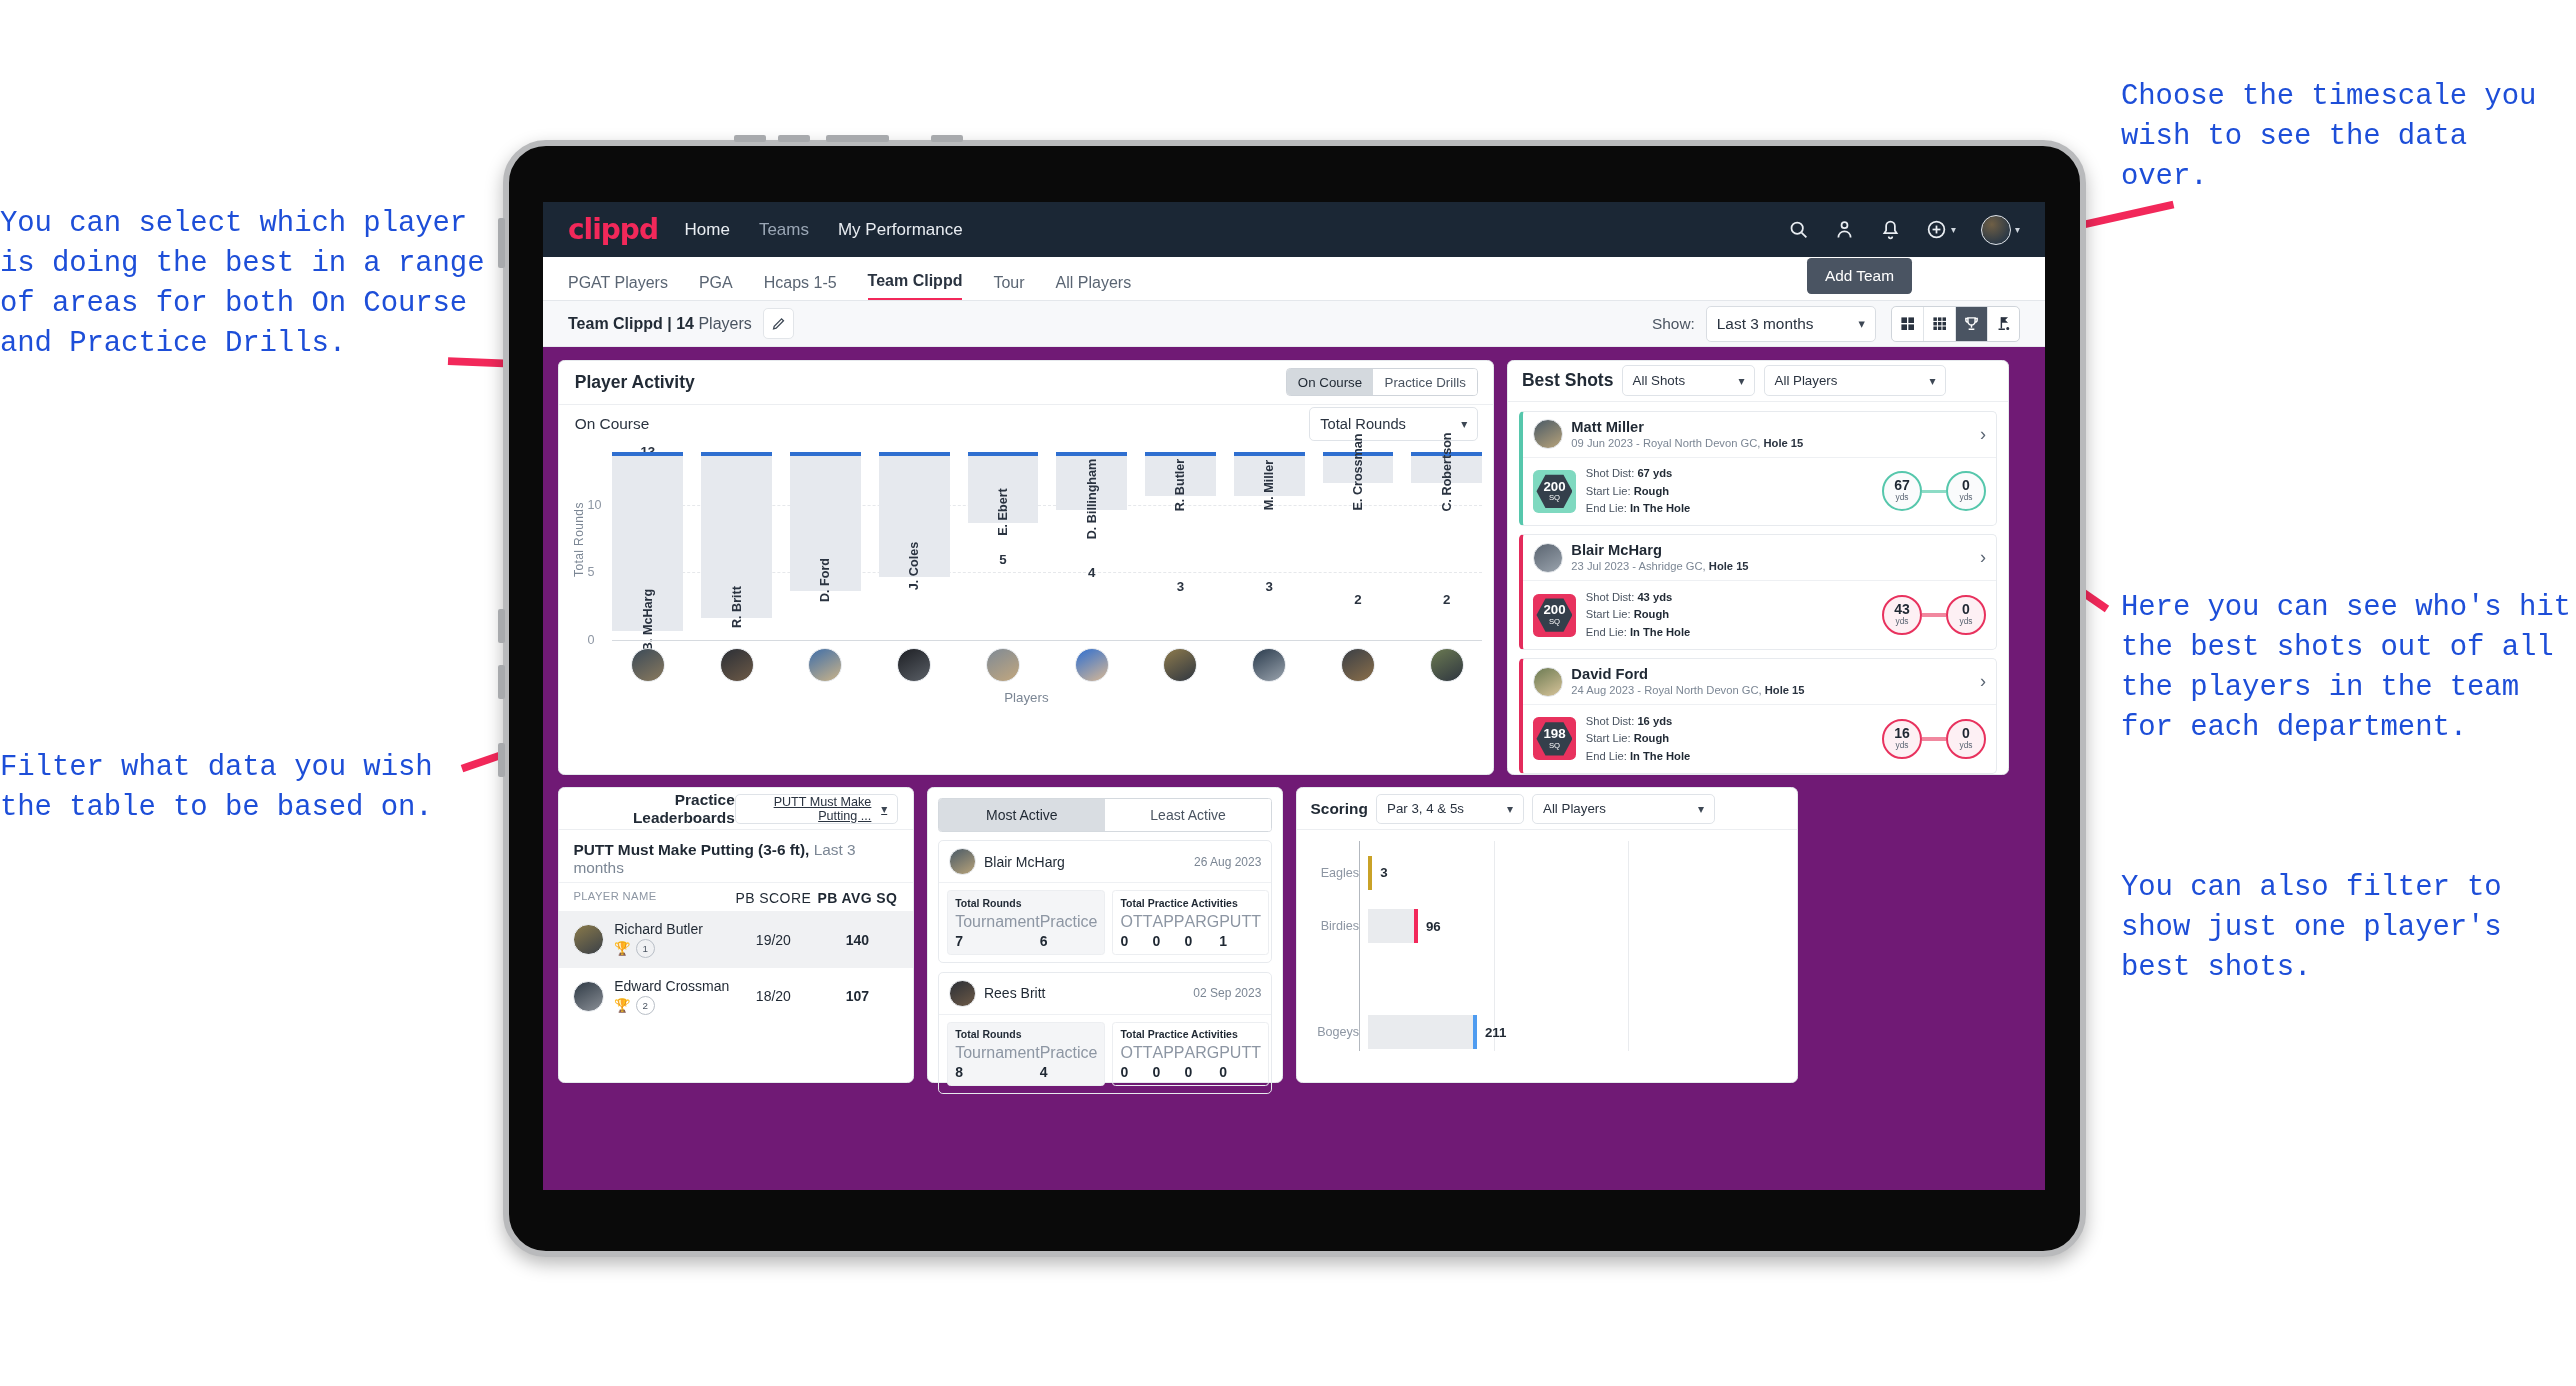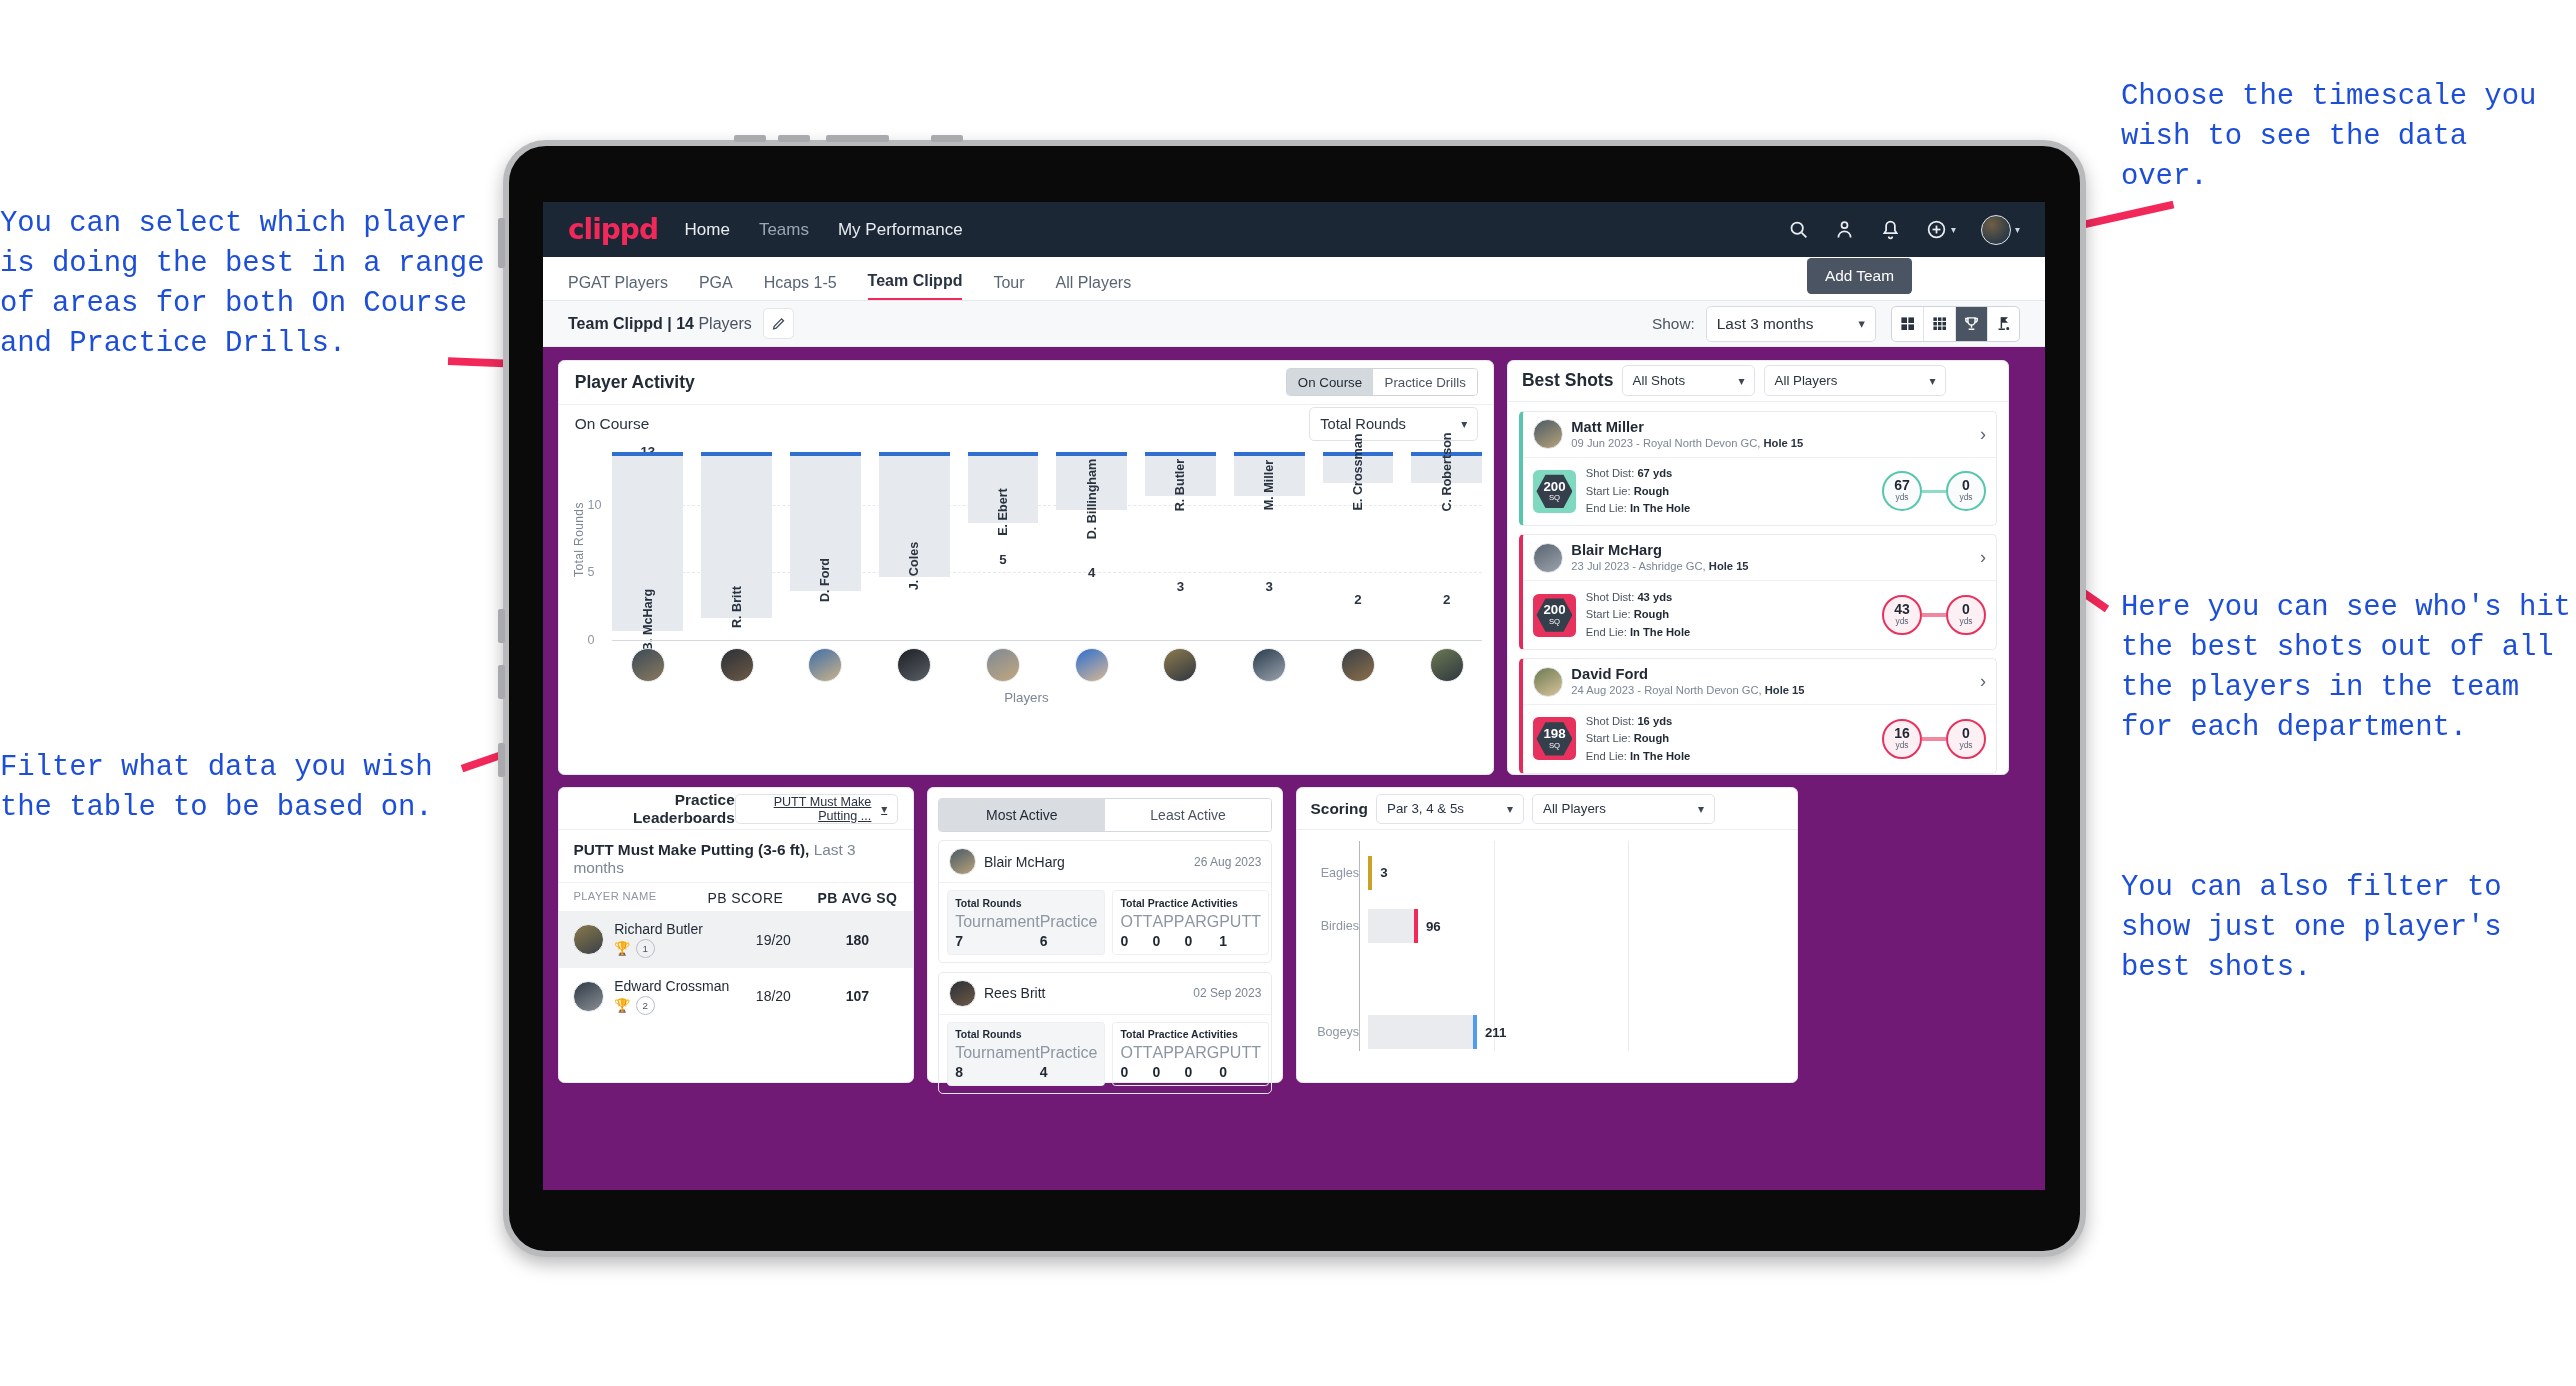--- a/index.html
+++ b/index.html
@@ -146,21 +146,21 @@
   .dbline.pink{background:#f1889f;}
 
   
   #pl{width:354px;height:294px;}
   #ma{width:354px;height:294px;}
   #sc{width:500px;height:294px;}
 
   .lbtitle{padding:11.2px 14px 4.2px 14px;font-size:15.4px;color:#1f2833;}
   .lbtitle b{font-weight:700;}
   .lbtitle span{color:#7b8694;}
-  .lbhead{display:flex;padding:7px 14px 5.6px 14px;border-top:0.7px solid #eef0f3;font-size:11.2px;color:#8d96a3;letter-spacing:0.4px;gap:28px;}
+  .lbhead{display:flex;padding:7px 14px 5.6px 14px;border-top:0.7px solid #eef0f3;font-size:11.2px;color:#8d96a3;letter-spacing:0.4px;}
   .lbrow{display:flex;align-items:center;padding:9.8px 14px;}
   .lbrow.hl{background:#f0f1f3;}
   .lb-av{width:29px;height:29px;border-radius:50%;border:1.4px solid #e7eaee;margin-right:9.8px;}
   .lb-name{font-size:14px;color:#1f2833;}
   .lb-badge{display:flex;align-items:center;margin-top:2.1px;gap:4.9px;}
   .trophy{font-size:13.3px;}
   .rankcircle{width:17px;height:17px;border-radius:50%;border:1px solid #b9bfc7;display:flex;
     align-items:center;justify-content:center;font-size:9.8px;color:#4a5461;}
   .lb-c2{width:84px;text-align:center;font-size:14px;color:#1f2833;}
   .lb-c3{width:84px;text-align:center;font-size:14px;color:#1f2833;font-weight:600;}
@@ -598,21 +598,21 @@
           <div class="lbrow hl">
             <div class="lb-av" style="background:linear-gradient(150deg,#8a7a4a,#3a4048)"></div>
             <div style="flex:1">
               <div class="lb-name">Richard Butler</div>
               <div class="lb-badge">
                 <span class="trophy" style="color:#c9a227">🏆</span>
                 <span class="rankcircle">1</span>
               </div>
             </div>
             <div class="lb-c2">19/20</div>
-            <div class="lb-c3">180</div>
+            <div class="lb-c3">140</div>
           </div>
           <div class="lbrow">
             <div class="lb-av" style="background:linear-gradient(150deg,#2f3a45,#8a8f96)"></div>
             <div style="flex:1">
               <div class="lb-name">Edward Crossman</div>
               <div class="lb-badge">
                 <span class="trophy" style="color:#b9bfc7">🏆</span>
                 <span class="rankcircle">2</span>
               </div>
             </div>

